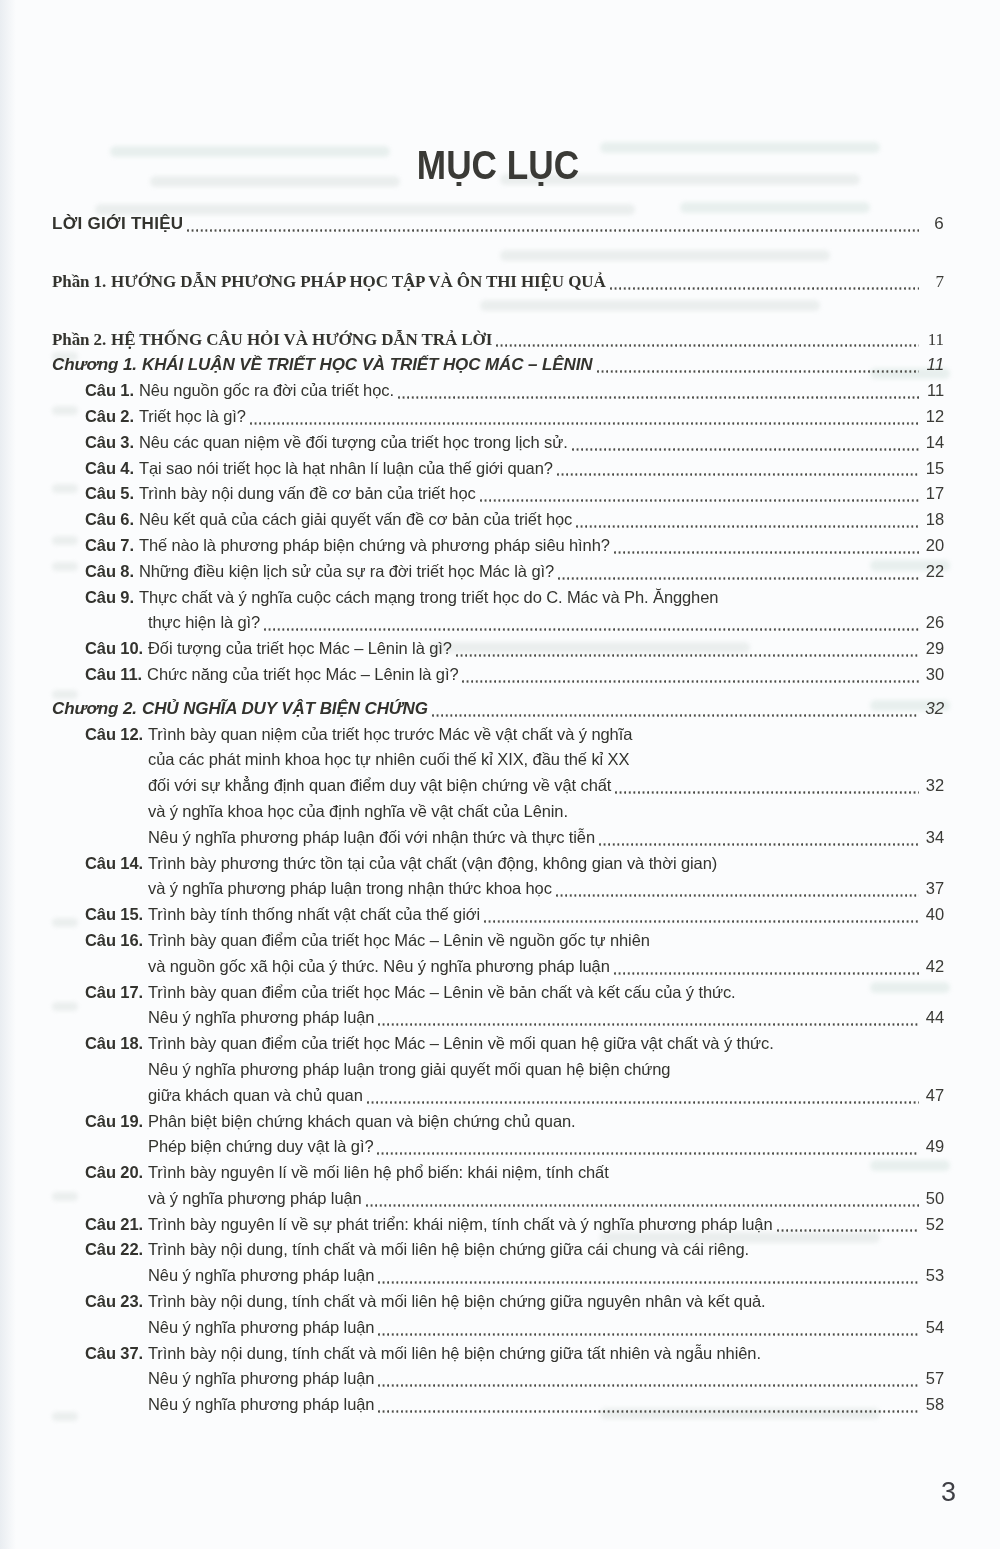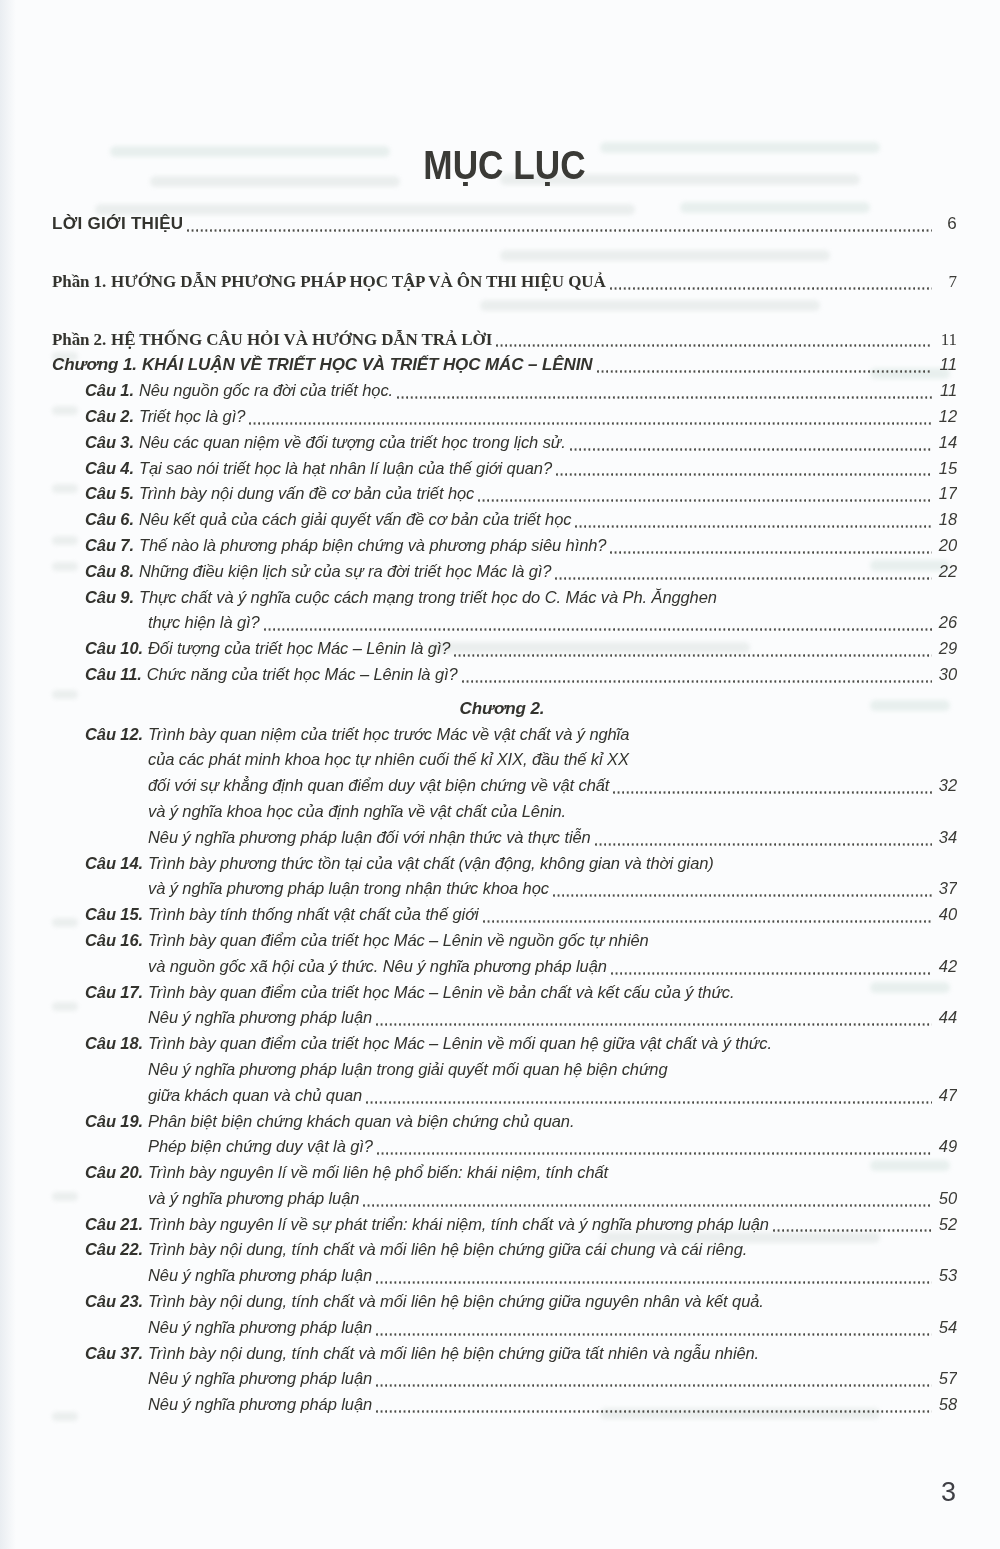--- a/index.html
+++ b/index.html
@@ -15,21 +15,21 @@
   }
   
   .ghost-layer { position:absolute; inset:0; z-index:0; }
   .ghost {
     position:absolute; height:11px; border-radius:6px;
     background:#c6d0cc; opacity:0.30; filter:blur(2px);
   }
   .ghost.t { background:#bdd3cc; }
   .ghost.n { height:9px; }
 
-  .content { position:absolute; left:52px; right:43px; top:0; z-index:1; }
+  .content { position:absolute; left:52px; right:56px; top:0; z-index:1; }
 
   .title {
     margin:143px 0 0 0; text-align:center;
     font-size:40px; font-weight:bold; color:#3a3a36;
     transform:scaleX(0.88); letter-spacing:0;
   }
 
   .toc { margin-top:23px; }
 
   .row {
@@ -37,25 +37,25 @@
     height:25.8px; line-height:25.8px;
     font-size:16.5px; letter-spacing:-0.1px; color:#33332e;
     white-space:nowrap; overflow:hidden;
   }
   .row .label { font-weight:bold; margin-right:5px; flex:0 0 auto; }
   .row .text  { flex:0 1 auto; }
 
   .row.front   { font-weight:bold; font-size:17px; letter-spacing:0.3px; }
   .row.part    { font-weight:bold; font-size:17px; }
   .row.chapter { font-weight:bold; font-style:italic; font-size:17px; }
-  .row.question { padding-left:33px;font-style:italic; }
+  .row.question { padding-left:33px; }
   .row.cont     { padding-left:96px !important; }
 
   .gap-lg { margin-top:32px;font-family:Liberation Serif, serif; }
-  .gap-md { margin-top:8px;flex-direction:column; }
+  .gap-md { margin-top:8px; }
 
   .leader {
     flex:1 1 auto; align-self:flex-end; min-width:18px;
     height:3px; margin:0 3px 5px 4px;
     background-image:radial-gradient(circle at 1px 1.5px,#4a4a45 1px,rgba(0,0,0,0) 1.3px);
     background-size:4.6px 3px; background-repeat:repeat-x;
   }
   .pg {
     flex:0 0 auto; min-width:22px; text-align:right;
     font-weight:400; color:#3a3a36;

